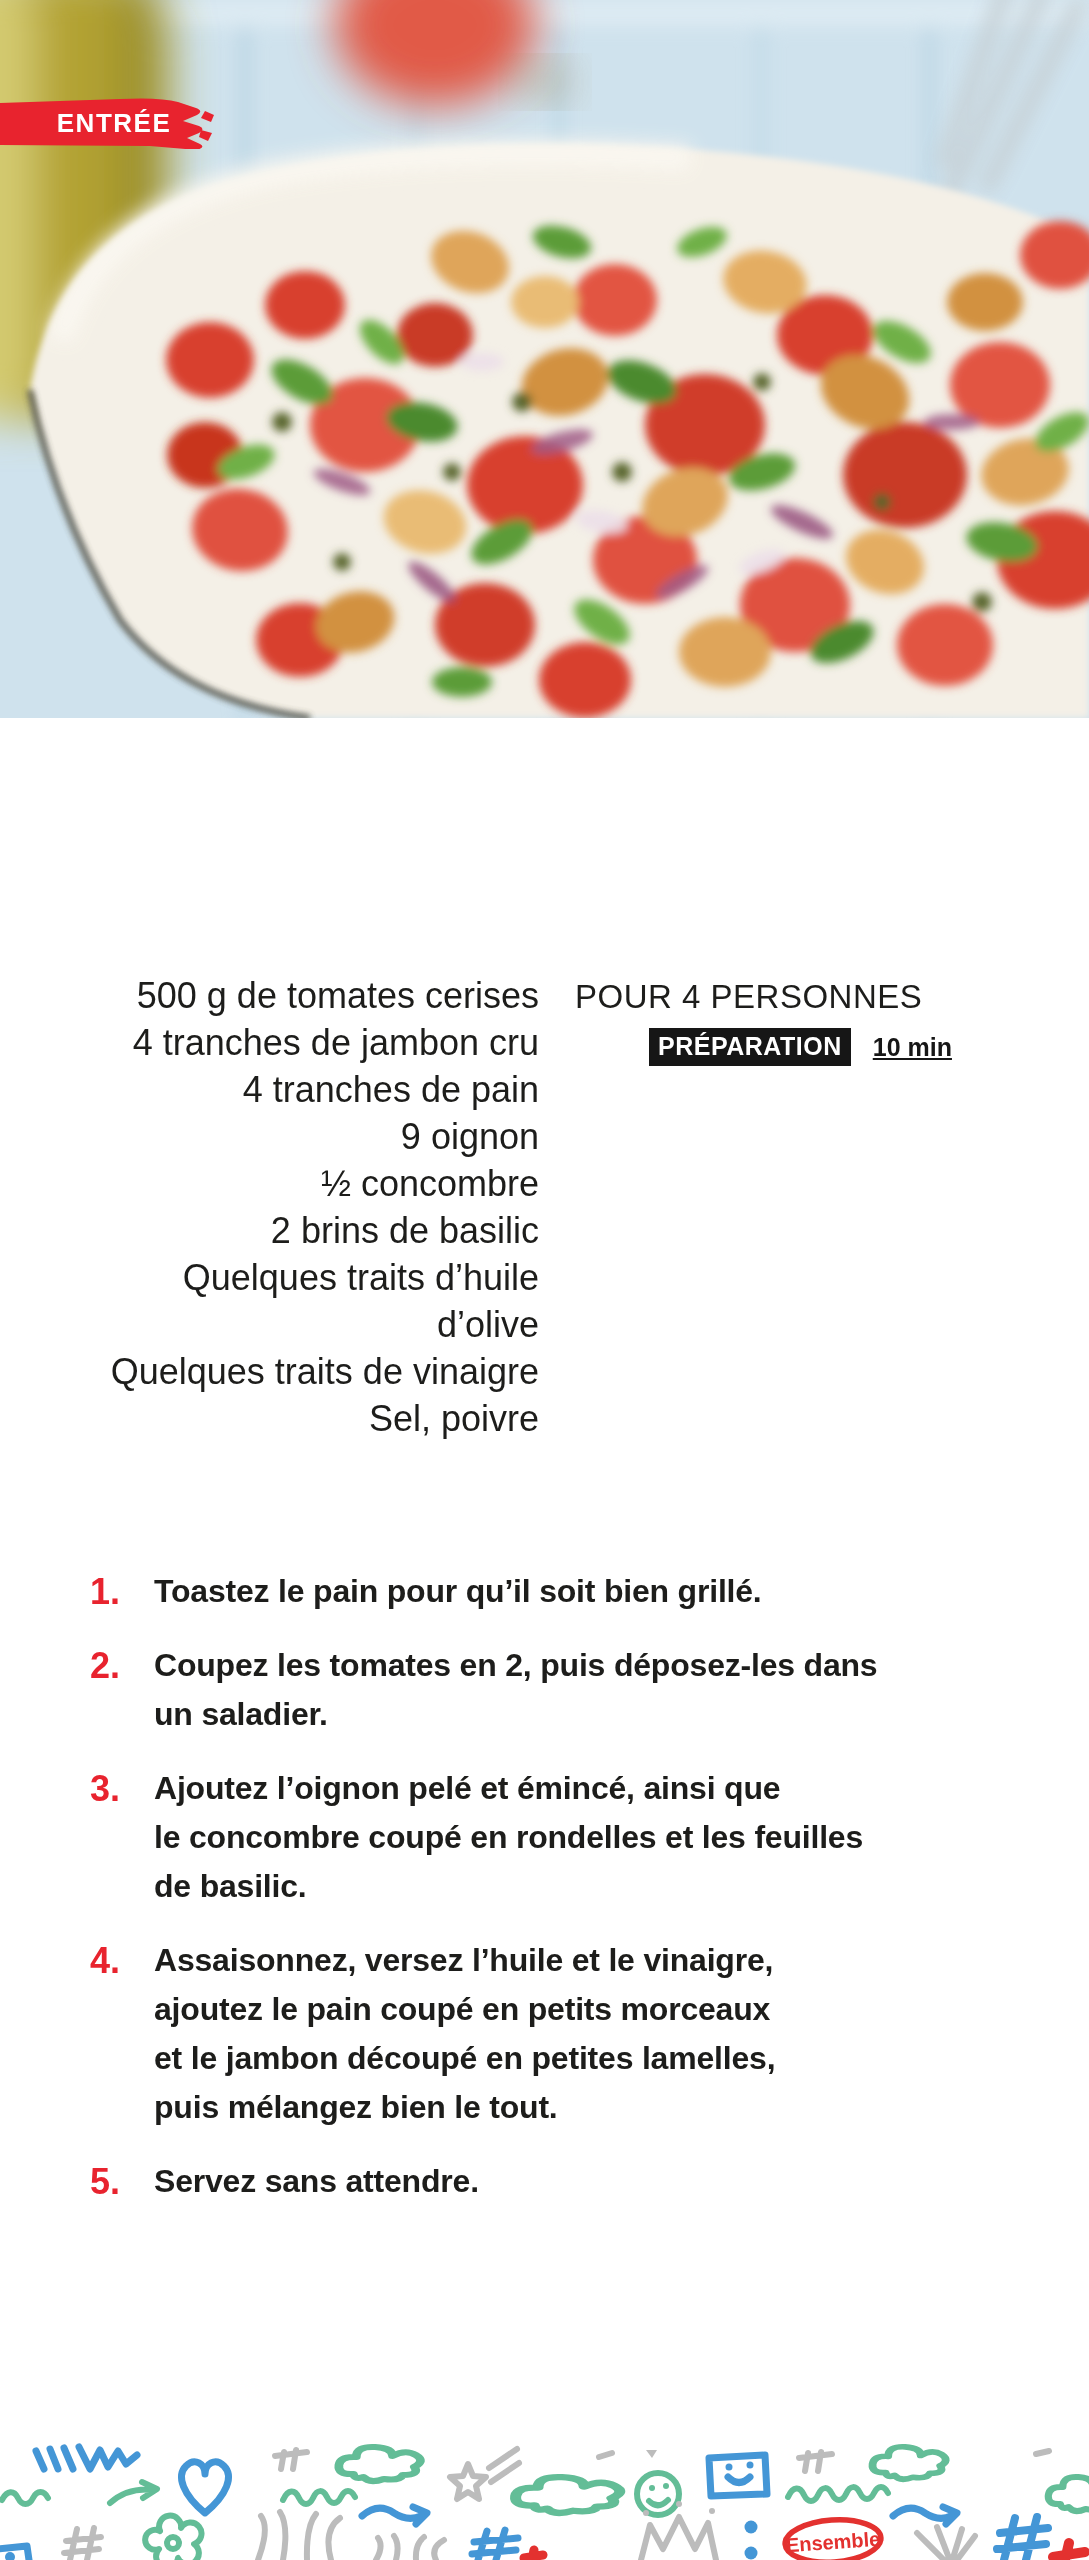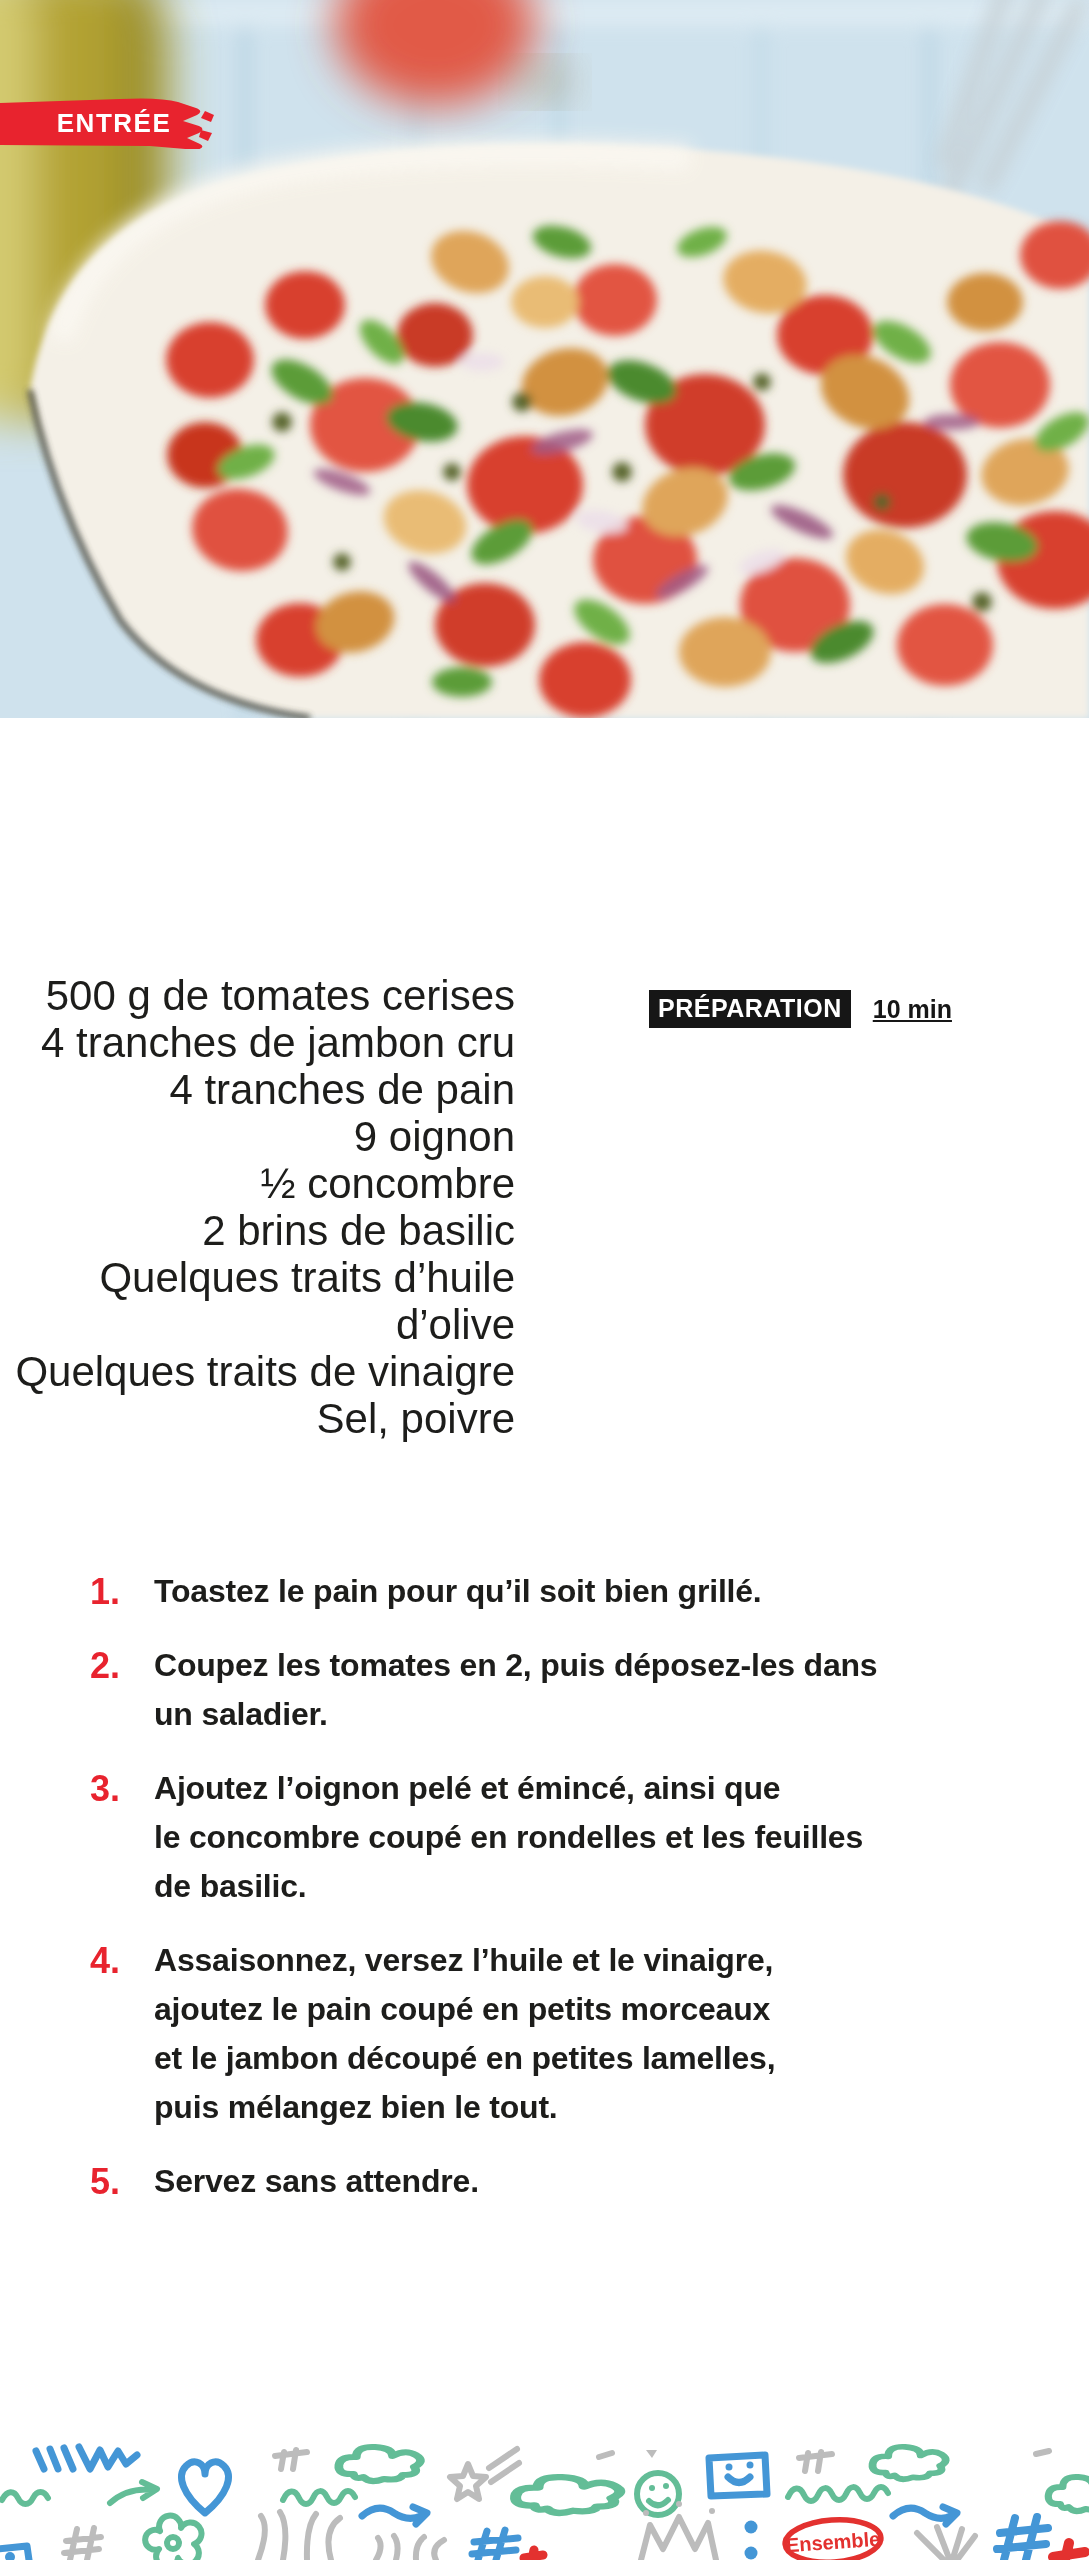--- a/index.html
+++ b/index.html
@@ -9,21 +9,21 @@
   .photo{position:absolute;top:0;left:0;width:1089px;height:718px;}
   .photo svg{display:block;width:100%;height:100%;}
   
   .badge{position:absolute;top:97px;left:0;width:222px;height:52px;}
   .badge svg{display:block;width:100%;height:100%;}
   
   .title{position:absolute;top:810px;left:0;width:100%;margin:0;text-align:center;
          font-size:74px;font-weight:400;letter-spacing:1px;color:#e8232e;line-height:1;}
   
   .ingredients{position:absolute;top:972px;left:0;width:515px;text-align:right;
-               font-size:42px;line-height:47px;color:#1d1d1b;}
+               font-size:36px;line-height:47px;color:#1d1d1b;padding-left:24px;}
   .ing{white-space:nowrap;}
   .meta{position:absolute;top:978px;left:575px;}
   .servings{font-size:33px;letter-spacing:.5px;color:#1d1d1b;}
   .prep{margin-top:12px;margin-left:74px;display:flex;align-items:center;gap:22px;}
   .prep-badge{background:#161616;color:#ffffff;font-weight:700;font-size:25px;
               padding:4px 9px 5px;letter-spacing:.5px;}
   .prep-time{font-weight:700;font-size:25px;color:#161616;text-decoration:underline;}
   
   .steps{position:absolute;top:1567px;left:90px;width:910px;margin:0;padding:0;list-style:none;}
   .step{display:flex;align-items:flex-start;margin:0 0 25px 0;}
@@ -180,20 +180,21 @@
 
       <div class="ing">d’olive</div>
 
       <div class="ing">Quelques traits de vinaigre</div>
 
 
       <div class="ing">Sel, poivre</div>
     </div>
 
   <div class="meta">
+    <div class="servings">POUR 4 PERSONNES</div>
     <div class="prep">
       <span class="prep-badge">PRÉPARATION</span>
       <span class="prep-time">10 min</span>
     </div>
   </div>
 
   <ol class="steps">
 
       <li class="step">
         <span class="step-num">1.</span>

